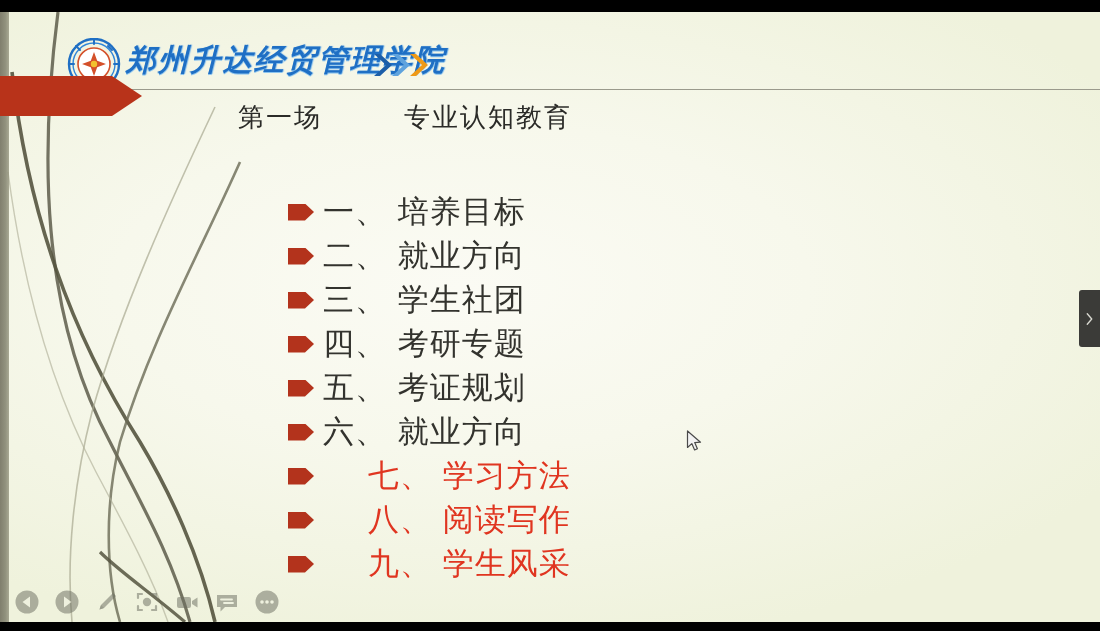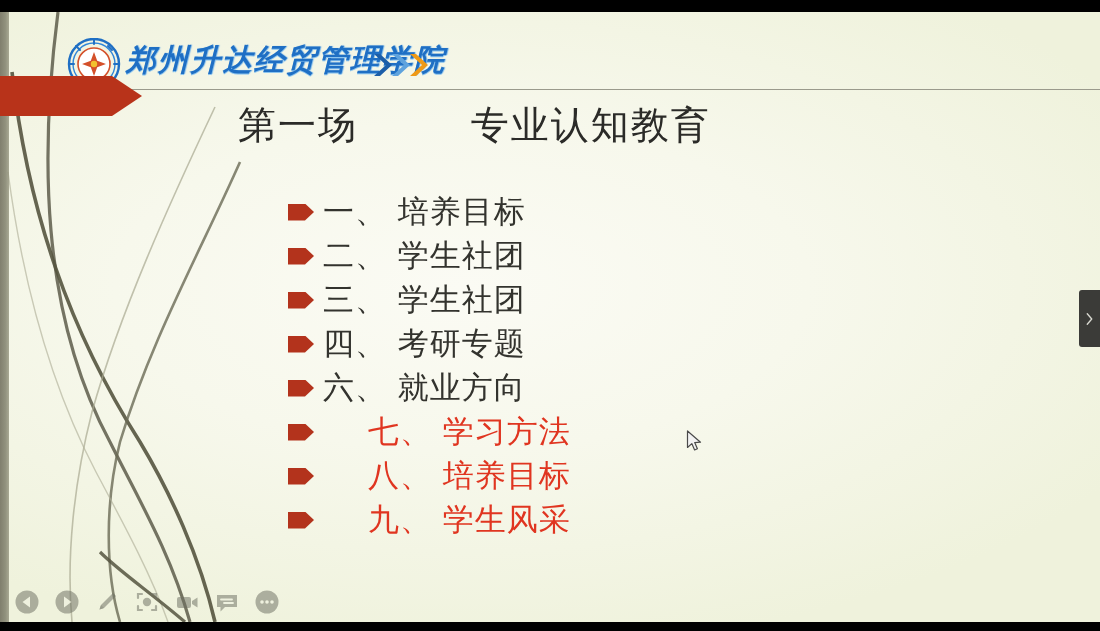--- a/index.html
+++ b/index.html
@@ -113,21 +113,21 @@
     clip-path: polygon(0 0, 112px 0, 142px 50%, 112px 100%, 0 100%);
     z-index: 12;
   }
 
   
   .slide-title {
     position: absolute;
     left: 238px; top: 88px;
     z-index: 15;
     font-family: "DejaVu Sans", "Liberation Sans", sans-serif;
-    font-size: 38px;
+    font-size: 26px;
     color: #2b2b28;
     letter-spacing: 2px;
     white-space: pre;
   }
 
   
   .list {
     position: absolute;
     left: 288px; top: 178px;
     z-index: 15;
@@ -252,47 +252,51 @@
 
     <div class="list">
 
       <div class="list-item">
         <span class="bullet"></span>
         <span class="li-text li-dark">一、 培养目标</span>
       </div>
 
       <div class="list-item">
         <span class="bullet"></span>
-        <span class="li-text li-dark">二、 学生社团</span>
+        <span class="li-text li-dark">二、 就业方向</span>
       </div>
 
       <div class="list-item">
         <span class="bullet"></span>
         <span class="li-text li-dark">三、 学生社团</span>
       </div>
 
       <div class="list-item">
         <span class="bullet"></span>
         <span class="li-text li-dark">四、 考研专题</span>
       </div>
 
+      <div class="list-item">
+        <span class="bullet"></span>
+        <span class="li-text li-dark">五、 考证规划</span>
+      </div>
 
       <div class="list-item">
         <span class="bullet"></span>
         <span class="li-text li-dark">六、 就业方向</span>
       </div>
 
       <div class="list-item">
         <span class="bullet"></span>
         <span class="li-text li-red">七、 学习方法</span>
       </div>
 
       <div class="list-item">
         <span class="bullet"></span>
-        <span class="li-text li-red">八、 培养目标</span>
+        <span class="li-text li-red">八、 阅读写作</span>
       </div>
 
       <div class="list-item">
         <span class="bullet"></span>
         <span class="li-text li-red">九、 学生风采</span>
       </div>
 
     </div>
 
     <div class="toolbar">

